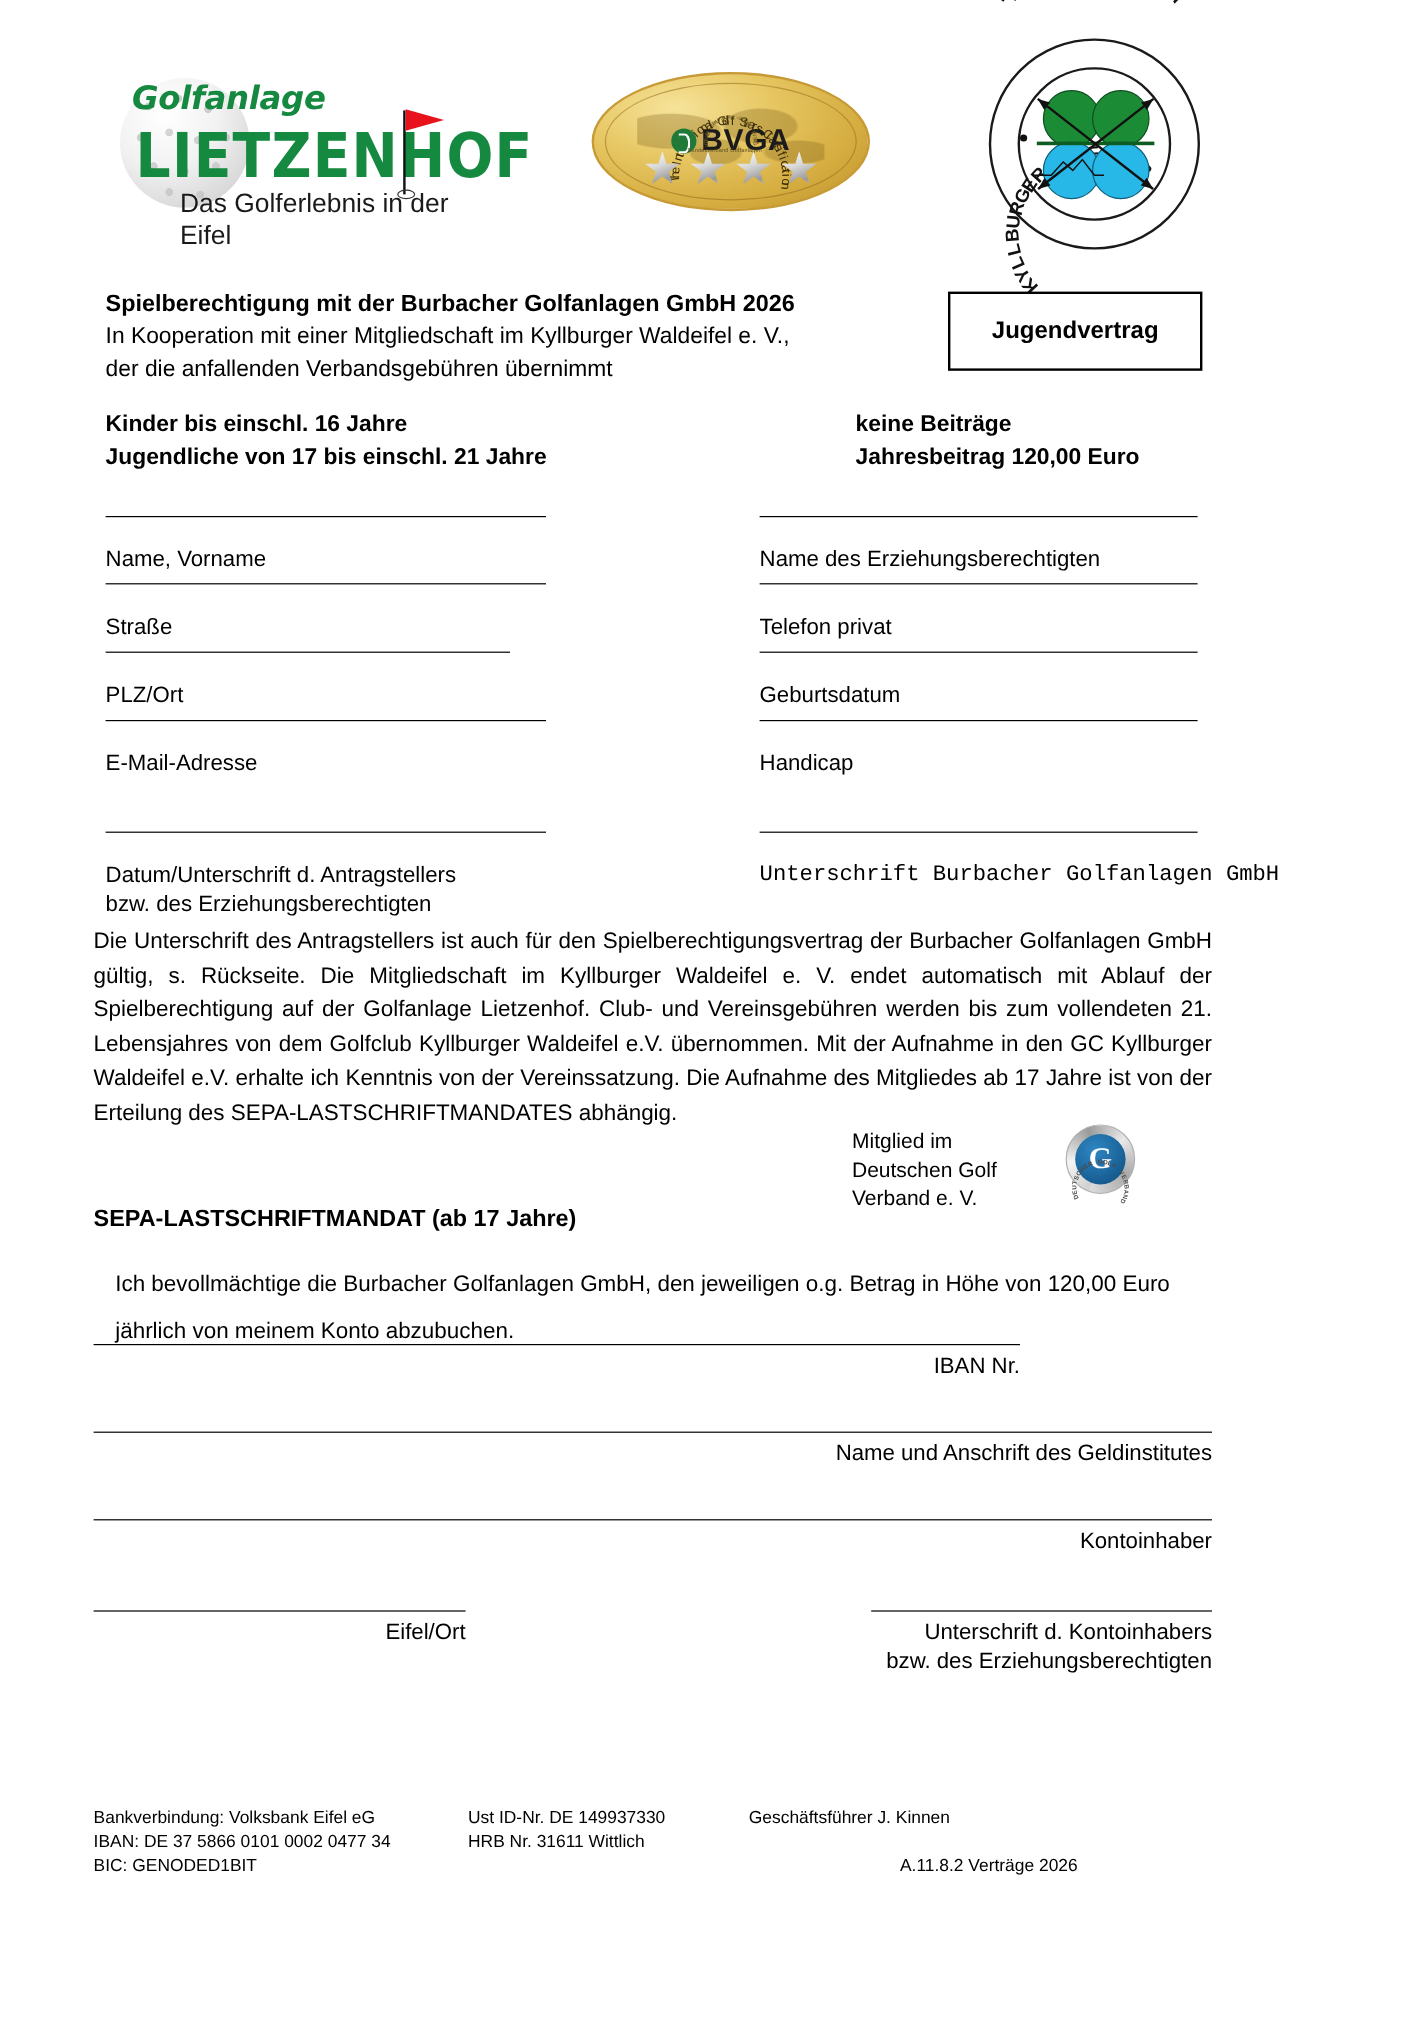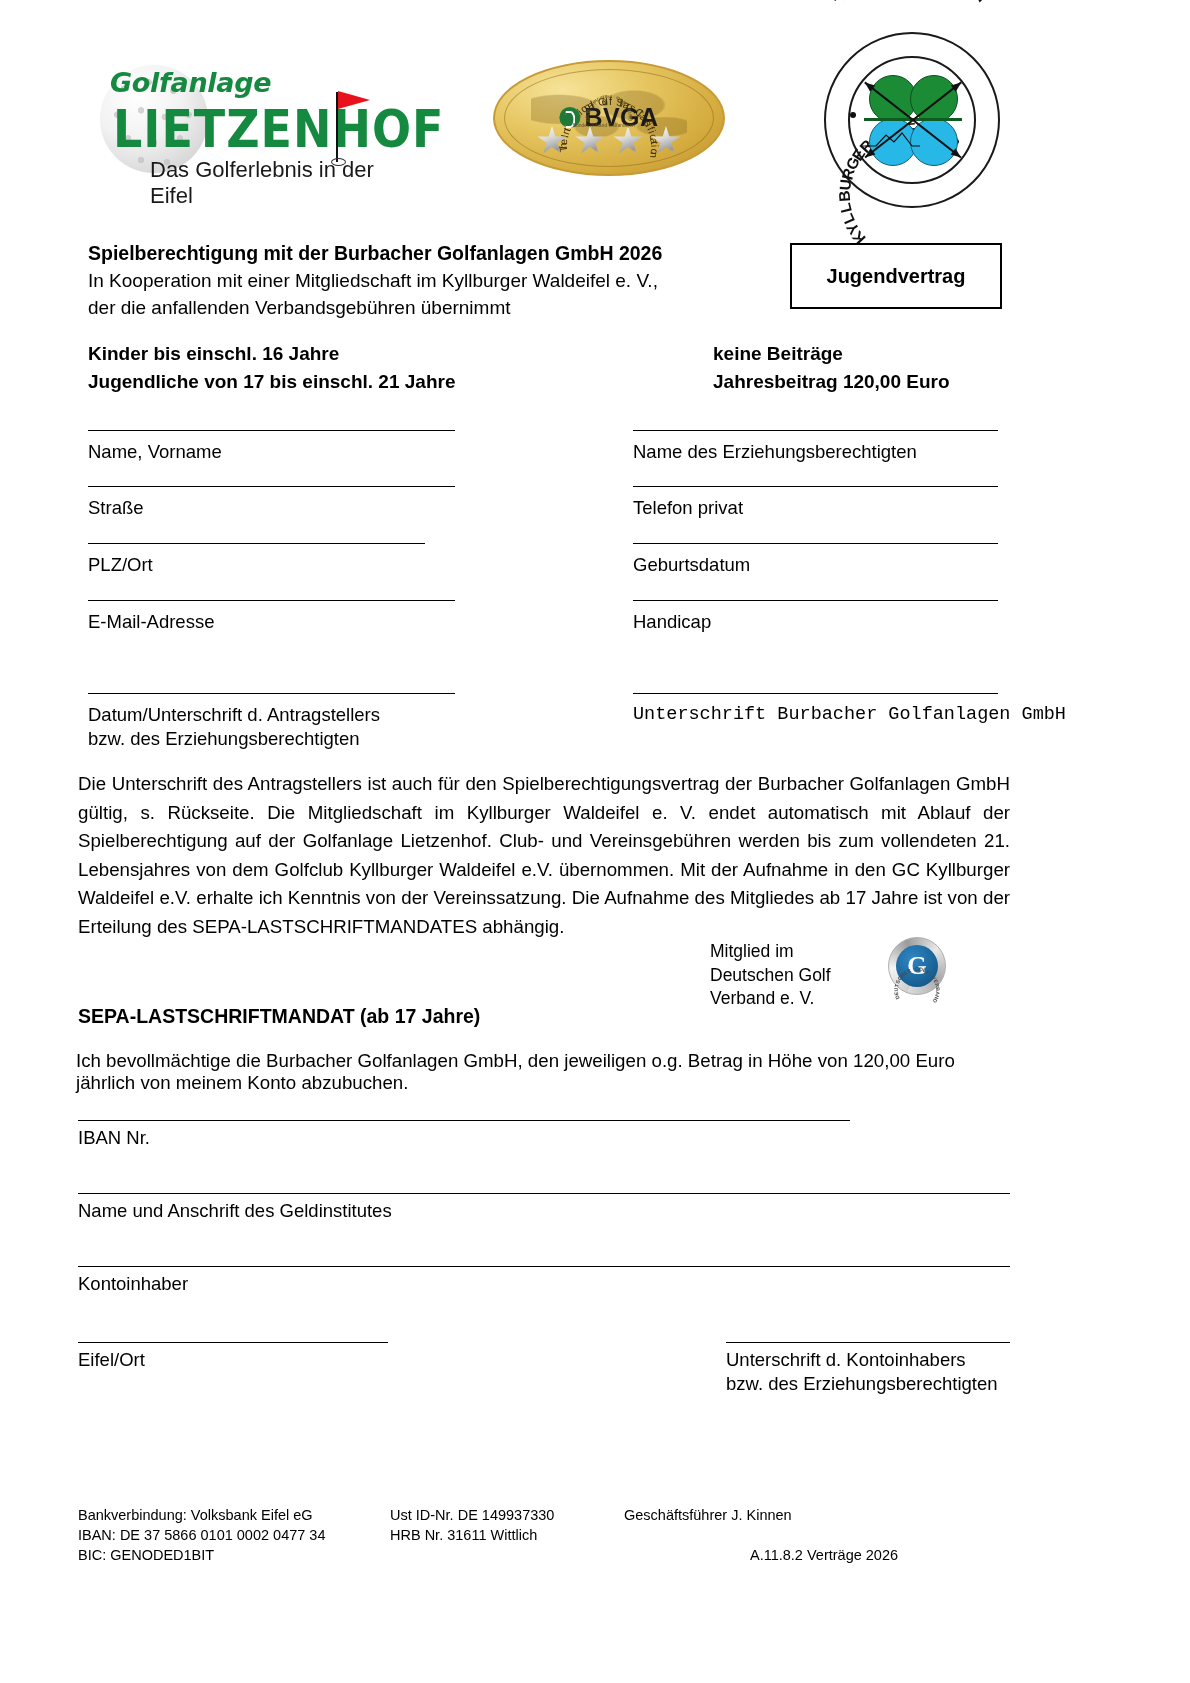--- a/index.html
+++ b/index.html
@@ -383,21 +383,21 @@
   .fields { position: absolute; left: 88px; top: 430px; width: 910px; }
   .field {
     position: absolute;
     font-size: 18.5px;
   }
   .field .rule {
     border-top: 1.6px solid #000;
     height: 0;
   }
   .field .lbl {
-    margin-top: 10px;
+    margin-top: 24px;
     white-space: nowrap;
   }
 
   .long-text {
     position: absolute;
     left: 78px;
     top: 770px;
     width: 932px;
     font-size: 18.7px;
     line-height: 28.5px;
@@ -464,29 +464,29 @@
 
   .sepa-head {
     position: absolute;
     left: 78px;
     top: 1005px;
     font-size: 19.5px;
     font-weight: bold;
   }
   .sepa-text {
     position: absolute;
-    left: 76px;
+    left: 96px;
     top: 1050px;
     width: 932px;
     font-size: 18.7px;
-    line-height: 22px;
+    line-height: 39px;
   }
 
   .bank-fields { position: absolute; left: 78px; top: 1120px; width: 932px; }
-  .bank-field { position: absolute; font-size: 18.5px; }
+  .bank-field { position: absolute; font-size: 18.5px; text-align: right; }
   .bank-field .rule { border-top: 1.6px solid #000; height: 0; }
   .bank-field .lbl { margin-top: 6px; }
 
   .footer {
     position: absolute;
     left: 78px;
     top: 1505px;
     width: 932px;
     font-size: 14.5px;
     line-height: 20px;

